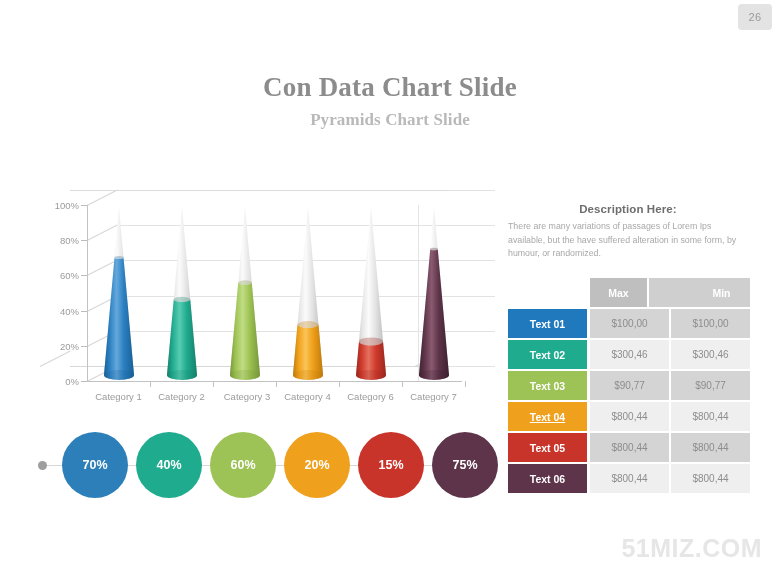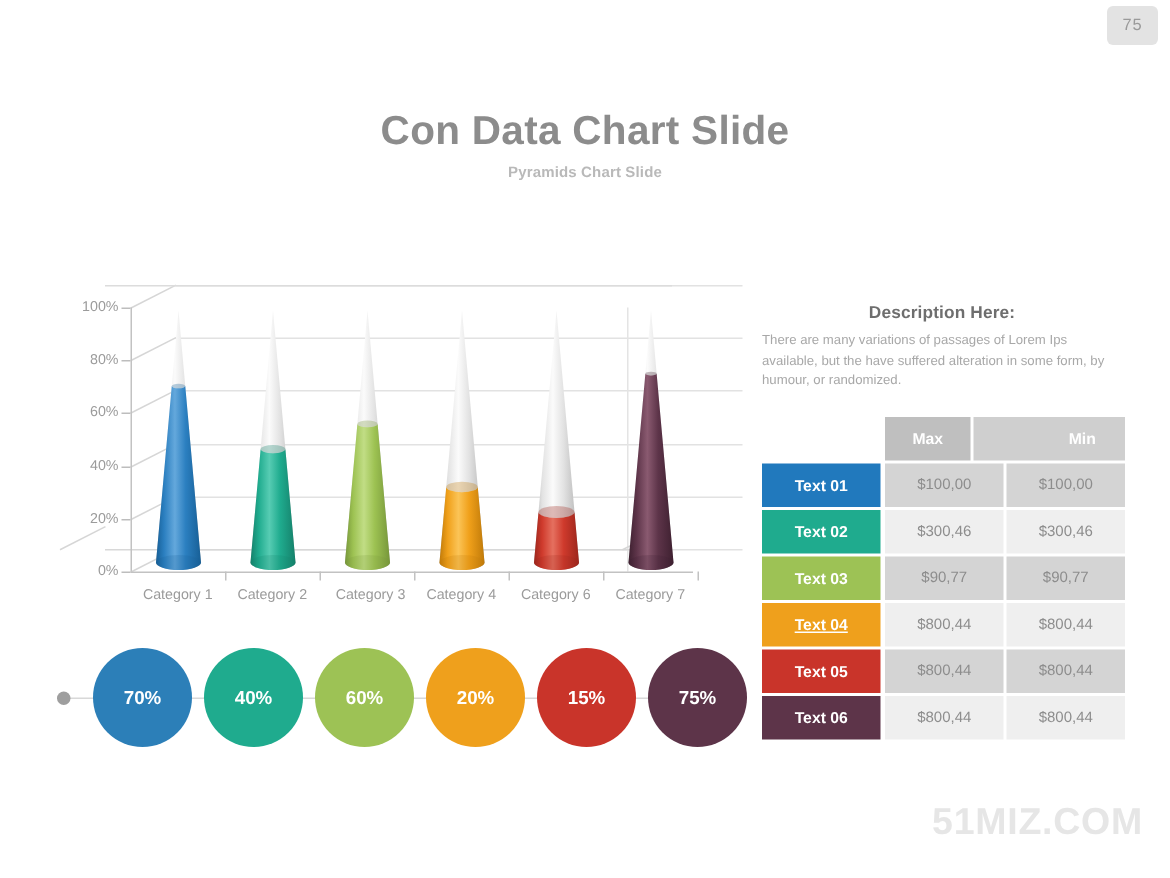--- a/index.html
+++ b/index.html
@@ -15,27 +15,27 @@
   .page-badge {
     position: absolute; top: 4px; right: 8px;
     width: 34px; height: 26px;
     background: #e3e3e3; border-radius: 4px;
     color: #9a9a9a; font-size: 11px;
     display: flex; align-items: center; justify-content: center;
     letter-spacing: .5px;
   }
 
   
-  .title-wrap { position: absolute; top: 72px; left: 0; width: 780px; text-align: center; }
+  .title-wrap { position: absolute; top: 72px; left: 0; width: 780px; text-align: center; font-family: Liberation Serif, serif; }
   .slide-title {
     font-size: 27px; font-weight: bold; color: #8c8c8c;
     letter-spacing: .2px;
   }
   .slide-sub {
-    margin-top: 7px; font-size: 10px; color: #b9b9b9; font-weight: bold;
+    margin-top: 7px; font-size: 17px; color: #b9b9b9; font-weight: bold;
     letter-spacing: .1px;
   }
 
   
   .chart { position: absolute; left: 40px; top: 205px; width: 450px; height: 205px; }
 
   .y-labels { position: absolute; left: 0; top: 0; width: 44px; height: 175px; }
   .y-label {
     position: absolute; right: 5px;
     font-size: 9.5px; color: #9b9b9b; transform: translateY(-50%);
@@ -128,21 +128,21 @@
   
   .watermark {
     position: absolute; right: 18px; bottom: 22px;
     font-size: 25px; font-weight: bold; color: #e6e6e6; letter-spacing: .5px;
   }
 </style>
 </head>
 <body>
 
 <div class="page-badge">
-  <span>75</span>
+  <span>26</span>
 </div>
 
 <div class="title-wrap">
   <div class="slide-title">Con Data Chart Slide</div>
   <div class="slide-sub">Pyramids Chart Slide</div>
 </div>
 
 <div class="chart">
   <div class="y-labels">
       <div class="y-label" style="top: 176px;">0%</div>

